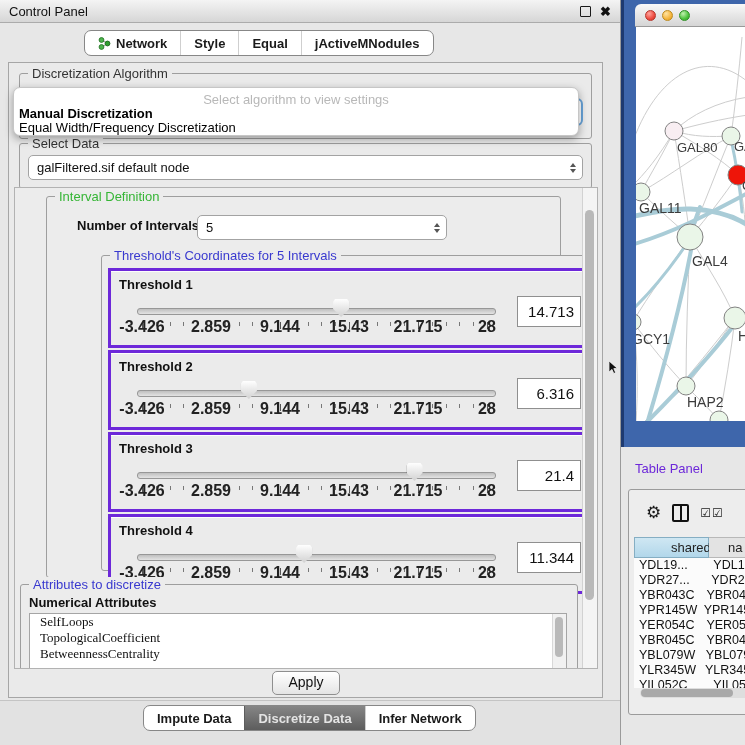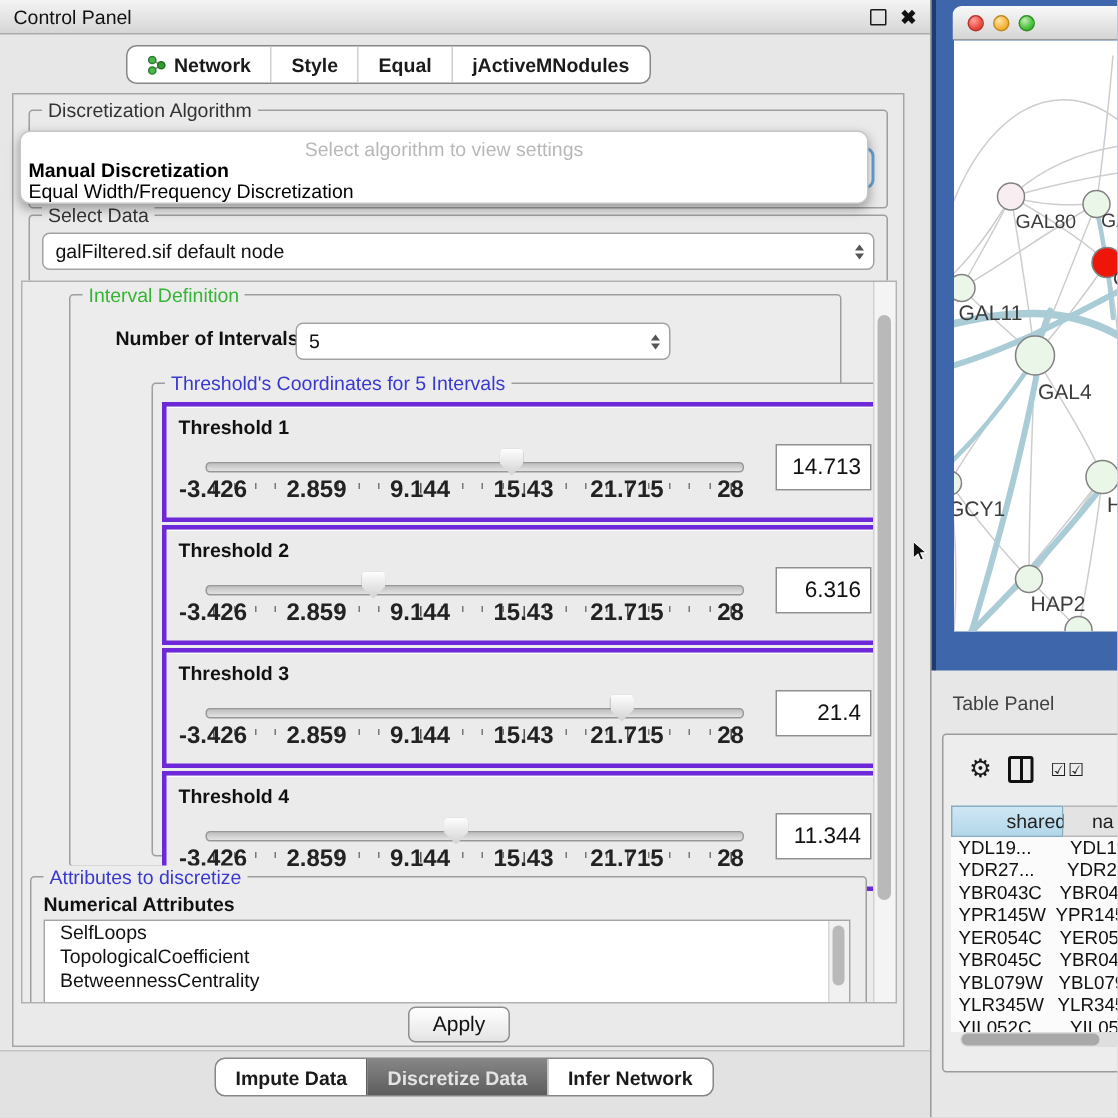--- a/index.html
+++ b/index.html
@@ -46,21 +46,21 @@
   .th-track{position:absolute;left:26px;top:37px;width:357px;height:5px;border:1px solid #979797;border-radius:3px;background:linear-gradient(#bfbfbf,#e3e3e3);}
   .th-thumb{position:absolute;top:28px;width:16px;height:18px;background:linear-gradient(#fefefe,#d2d2d2);
         clip-path:polygon(12% 0,88% 0,100% 15%,100% 55%,50% 100%,0 55%,0 15%);filter:drop-shadow(0 0 1px rgba(0,0,0,.6));}
   .tick{position:absolute;top:51px;width:1px;height:4px;background:#777;}
   .tick.major{height:7px;background:#555;}
   .tick-label{position:absolute;top:47px;transform:translateX(-50%);font-size:16px;font-weight:bold;color:#222;white-space:nowrap;}
   .th-value{position:absolute;left:406px;top:25px;width:56px;height:29px;background:#fff;border:1px solid #8f8f8f;
         font-size:15px;color:#111;text-align:right;line-height:29px;padding-right:6px;}
   #g-attr{left:5px;top:396px;width:556px;height:104px;background:#ececec;}
   #attr-subtitle{position:absolute;left:8px;top:10px;font-size:13px;font-weight:bold;color:#111;}
-  #attr-list{position:absolute;left:8px;top:28px;width:536px;height:70px;background:#fff;border:1px solid #a5a5a5;overflow:hidden;}
+  #attr-list{position:absolute;left:8px;top:28px;width:536px;height:70px;background:#fff;border:1px solid #a5a5a5;overflow:hidden;font-family:Liberation Serif, serif;}
   .attr-item{padding-left:10px;font-size:13px;height:16px;line-height:16px;color:#111;white-space:nowrap;}
   .list-scroll{position:absolute;right:0;top:0;width:13px;height:100%;background:#f1f1f1;border-left:1px solid #d8d8d8;}
   .list-thumb{position:absolute;left:2px;top:3px;width:8px;height:40px;background:#b9b9b9;border-radius:4px;}
   .apply-btn{position:absolute;left:263px;top:608px;width:66px;height:22px;background:linear-gradient(#ffffff,#e4e4e4);
         border:1px solid #8f8f8f;border-radius:5px;font-size:14px;color:#111;font-family:inherit;text-align:center;line-height:20px;}
   
   .popup{position:absolute;left:13px;top:87px;width:564px;height:47px;background:#fff;border:1px solid #c6c6c6;
         border-radius:7px;box-shadow:0 3px 8px rgba(0,0,0,.35);z-index:30;}
   .popup-prompt{position:absolute;left:0;right:0;top:4px;text-align:center;font-size:13px;color:#b8b8b8;}
   .popup-item{position:absolute;left:5px;font-size:13px;color:#000;white-space:nowrap;}
@@ -71,21 +71,21 @@
         background:linear-gradient(90deg,#1e3a70 0px,#1e3a70 3px,#3e66ab 3px);}
   .mac-bar{position:absolute;left:14px;top:4px;right:0;height:22px;background:linear-gradient(#f9f9f9,#d5d5d5);
         border-bottom:1px solid #999;border-radius:6px 0 0 0;display:flex;align-items:center;padding-left:10px;gap:6px;}
   .tl{width:11px;height:11px;border-radius:50%;box-sizing:border-box;}
   .tl.red{background:radial-gradient(circle at 35% 30%,#ffa49d,#ee4b40 60%,#c23227);border:1px solid #b5352c;}
   .tl.yellow{background:radial-gradient(circle at 35% 30%,#ffe3a2,#f5b53d 60%,#d79a23);border:1px solid #bd8a1e;}
   .tl.green{background:radial-gradient(circle at 35% 30%,#c0f0ae,#4cc23c 60%,#2f9f2a);border:1px solid #2f8f25;}
   .net-canvas{position:absolute;left:15px;top:27px;right:0;height:394px;background:#fff;overflow:hidden;}
   .net-canvas svg{position:absolute;left:0;top:0;}
   
-  .tp-title{position:absolute;left:635px;top:461px;font-size:13px;color:#404040;}
+  .tp-title{position:absolute;left:635px;top:461px;font-size:13px;color:#6d28d9;}
   .table-panel{position:absolute;left:628px;top:489px;width:125px;height:224px;background:#ededed;
         border:1px solid #9b9b9b;border-radius:3px;overflow:hidden;}
   .tp-toolbar{position:absolute;left:0;top:0;right:0;height:45px;display:flex;align-items:center;gap:11px;padding-left:17px;}
   .icon-gear{font-size:17px;color:#1a1a1a;line-height:1;}
   .icon-split{width:13px;height:14px;border:2px solid #111;border-radius:2px;position:relative;}
   .icon-split::after{content:"";position:absolute;left:50%;top:0;bottom:0;width:2px;margin-left:-1px;background:#111;}
   .icon-checks{font-size:12px;color:#1a1a1a;letter-spacing:1px;line-height:1;}
   .tp-table{position:absolute;left:5px;top:47px;right:-8px;bottom:0;}
   .tp-head{position:absolute;top:0;left:0;right:0;height:21px;display:flex;}
   .tp-h1{width:75px;background:linear-gradient(#cfe7f3,#b2d7ea);border:1px solid #85aec3;box-sizing:border-box;

